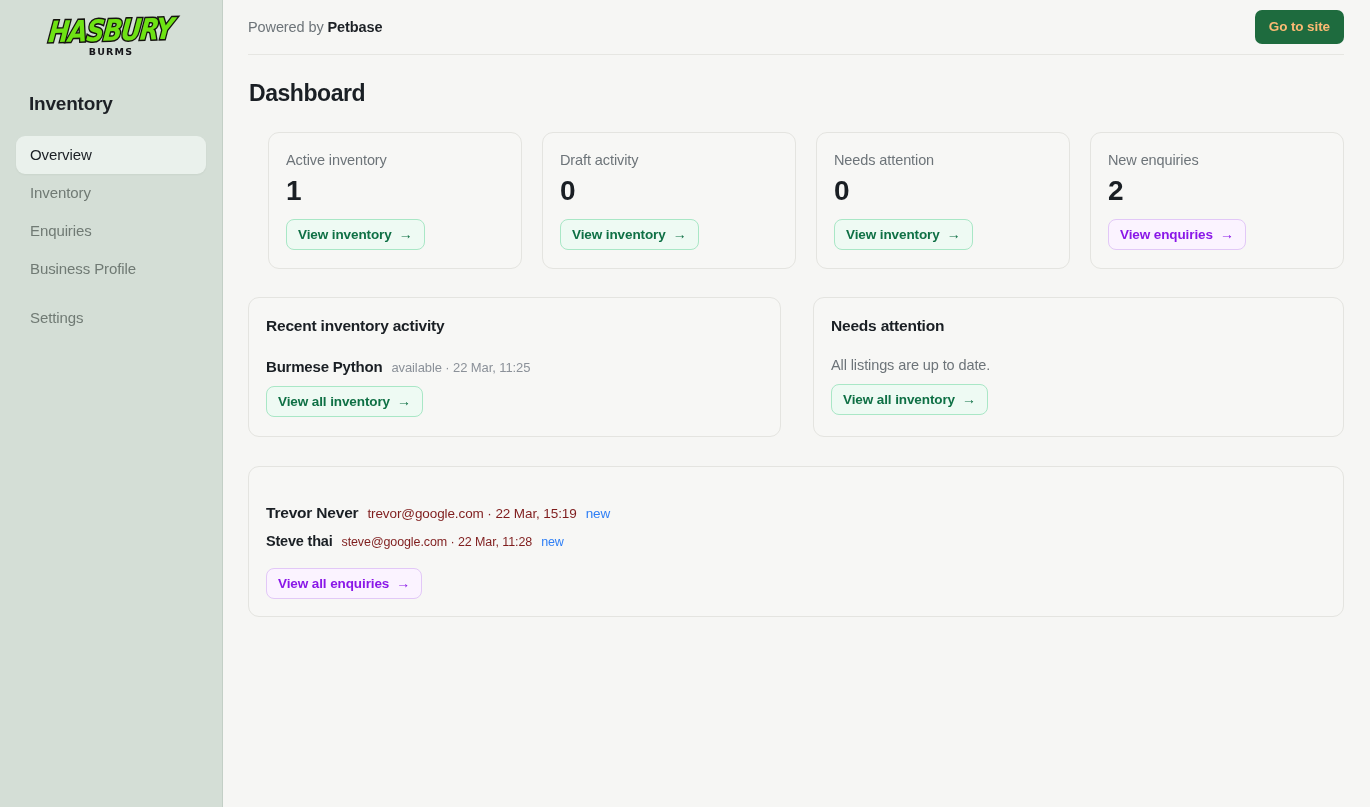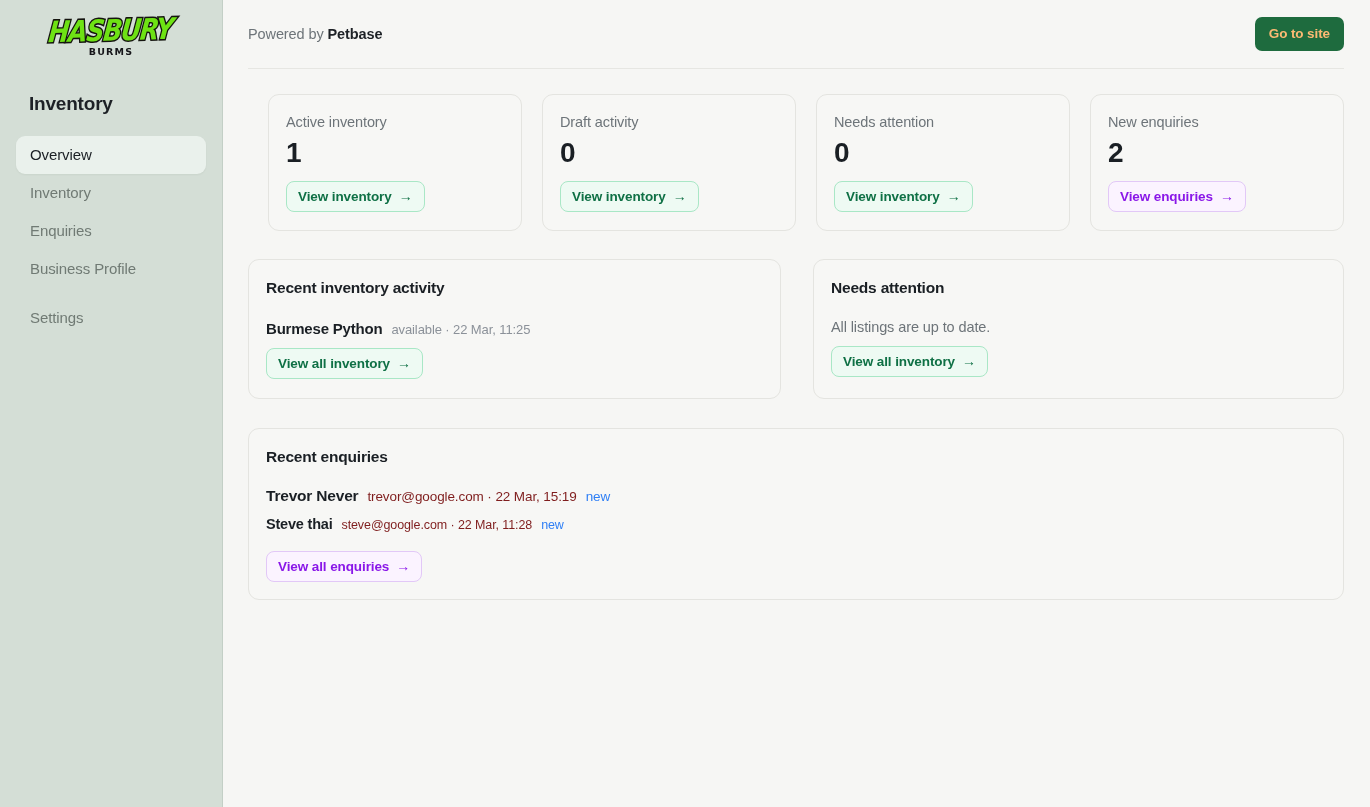--- a/index.html
+++ b/index.html
@@ -112,21 +112,21 @@
 
   
   .main {
     flex: 1 1 auto;
     min-width: 0;
     padding: 0 26px 0 25px;
     background: #f6f6f4;
   }
 
   .topbar {
-    height: 69px;
+    height: 55px;
     display: flex;
     align-items: center;
     justify-content: space-between;
     border-bottom: 1px solid #e6e6e2;
   }
 
   .powered {
     font-size: 14.5px;
     color: #6d7479;
     letter-spacing: -0.1px;
@@ -355,20 +355,21 @@
   <main class="main">
 
     <div class="topbar">
       <div class="powered">
         <span>Powered by</span>
         <b>Petbase</b>
       </div>
       <button class="btn-site">Go to site</button>
     </div>
 
+    <h1 class="page-title">Dashboard</h1>
 
     <section class="stats">
 
       <div class="card">
         <div class="stat-label">Active inventory</div>
         <div class="stat-value">1</div>
         <button class="pill pill-green">
           <span>View inventory</span>
           <span class="arrow">→</span>
         </button>
@@ -422,21 +423,20 @@
         <div class="panel-empty">All listings are up to date.</div>
         <button class="pill pill-green">
           <span>View all inventory</span>
           <span class="arrow">→</span>
         </button>
       </div>
 
     </section>
 
     <section class="wide-panel">
-      <div class="panel-title">Recent enquiries</div>
 
       <div class="enq-list">
         <div class="enq-row size-lg">
           <span class="enq-name">Trevor Never</span>
           <span class="enq-meta">trevor@google.com · 22 Mar, 15:19</span>
           <span class="enq-badge">new</span>
         </div>
         <div class="enq-row size-sm">
           <span class="enq-name">Steve thai</span>
           <span class="enq-meta">steve@google.com · 22 Mar, 11:28</span>

